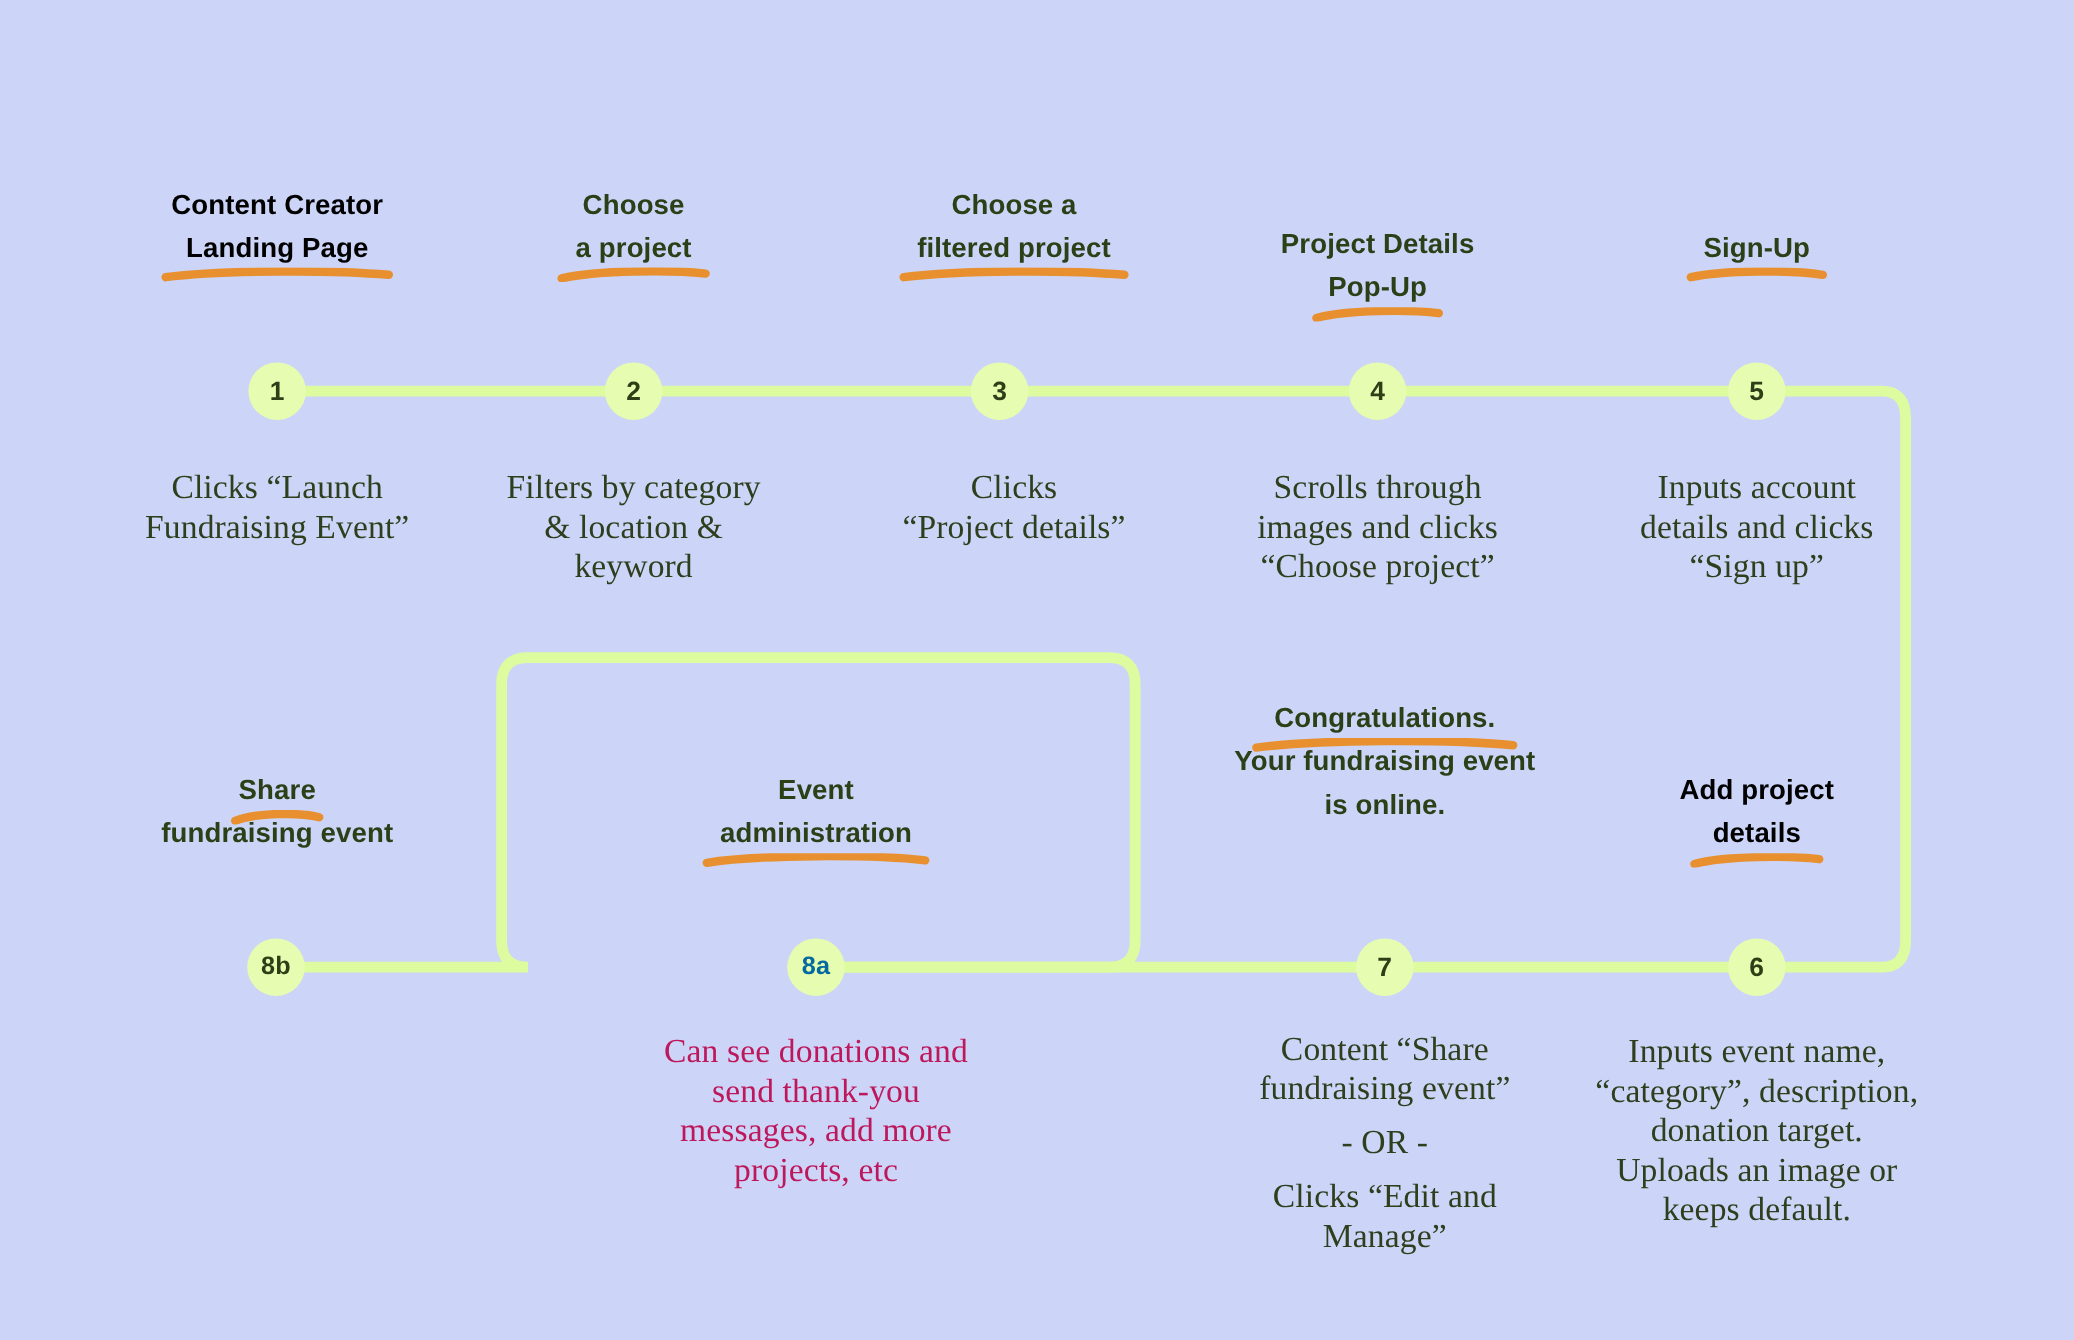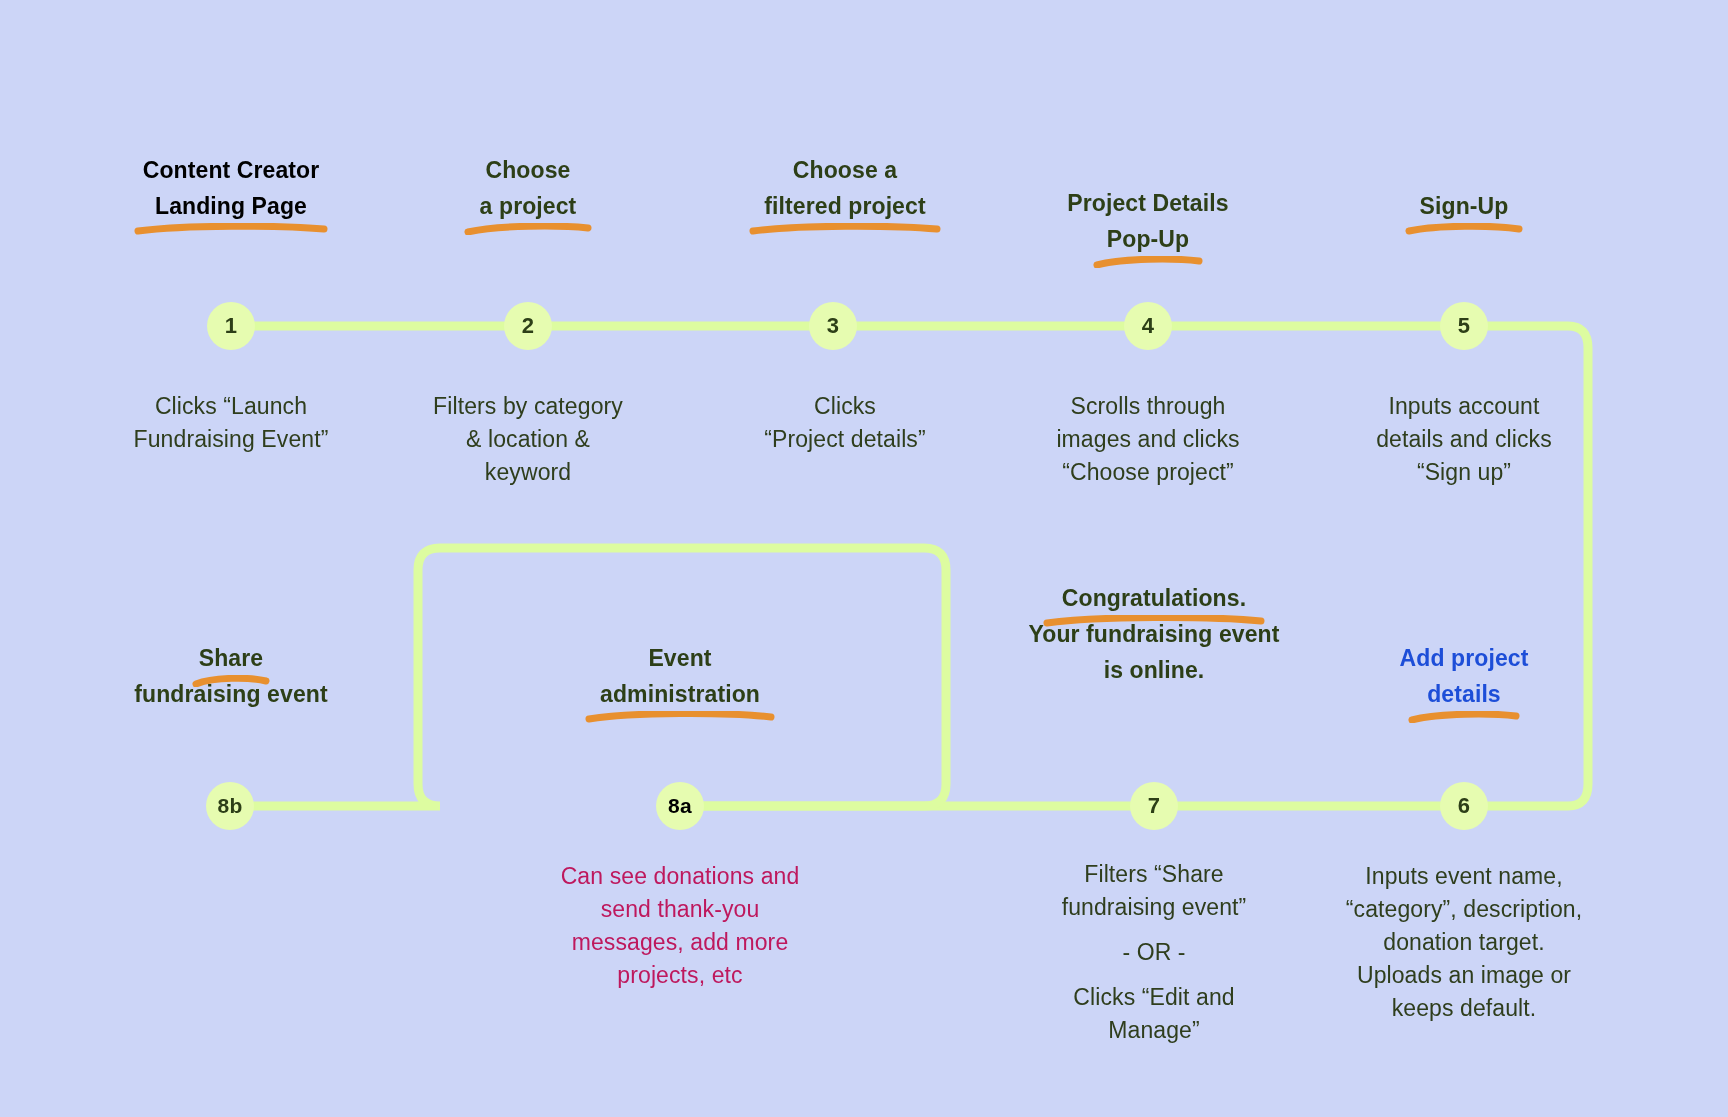--- a/index.html
+++ b/index.html
@@ -43,23 +43,24 @@
     bottom:-11px;
     height:12px;
   }
   .heading .swoosh svg { display:block; }
 
   
   .caption {
     position:absolute; z-index:2;
     text-align:center;
     color:#2f3e1d;
-    font-size:23px;
+    font-size:28px;
     line-height:33px;
     letter-spacing:.1px;
+    font-family:Liberation Serif, serif;
   }
   .caption .gap { display:block; height:12px; }
 </style>
 </head>
 <body style="background: rgb(204, 213, 247);">
 
 <div id="stage">
 
   <svg id="wires" viewBox="0 0 1728 1117" xmlns="http://www.w3.org/2000/svg">
     <g fill="none" stroke="#ddfca0" stroke-width="9" stroke-linecap="round">
@@ -194,21 +195,21 @@
     <div>Event</div>
     <div class="ul-wrap">
       <span>administration</span>
       <span class="swoosh" style="width:190px;">
         <svg width="190" height="12" viewBox="0 0 190 12">
             <path d="M4 8 C48 1 142 1 186 6" stroke="#e8902f" stroke-width="7" fill="none" stroke-linecap="round"></path>
           </svg>
       </span>
     </div>
   </div>
-  <div class="node small" style="left: 656px; top: 782px; background: rgb(230, 252, 176); color: #000000;">
+  <div class="node small" style="left: 656px; top: 782px; background: rgb(230, 252, 176); color: #0369a1;">
     <span>8a</span>
   </div>
   <div class="caption" style="left: 468px; top: 860px; width: 424px; color: #be185d;">
     <div>Can see donations and</div>
     <div>send thank-you</div>
     <div>messages, add more</div>
     <div>projects, etc</div>
   </div>
 
   <div class="heading" style="left: 952px; top: 580px; width: 404px; color: rgb(45, 63, 23);">
@@ -220,30 +221,30 @@
           </svg>
       </span>
     </div>
     <div>Your fundraising event</div>
     <div>is online.</div>
   </div>
   <div class="node" style="left: 1130px; top: 782px; background: rgb(230, 252, 176); color: rgb(45, 63, 23);">
     <span>7</span>
   </div>
   <div class="caption" style="left: 952px; top: 858px; width: 404px; color: rgb(47, 62, 29);">
-    <div>Filters “Share</div>
+    <div>Content “Share</div>
     <div>fundraising event”</div>
     <div class="gap"></div>
     <div>- OR -</div>
     <div class="gap"></div>
     <div>Clicks “Edit and</div>
     <div>Manage”</div>
   </div>
 
-  <div class="heading" style="left: 1290px; top: 640px; width: 348px; color: #1d4ed8;">
+  <div class="heading" style="left: 1290px; top: 640px; width: 348px; color: #000000;">
     <div>Add project</div>
     <div class="ul-wrap">
       <span>details</span>
       <span class="swoosh" style="width:112px;">
         <svg width="112" height="12" viewBox="0 0 112 12">
             <path d="M4 9 C30 2 84 2 108 5" stroke="#e8902f" stroke-width="7" fill="none" stroke-linecap="round"></path>
           </svg>
       </span>
     </div>
   </div>

